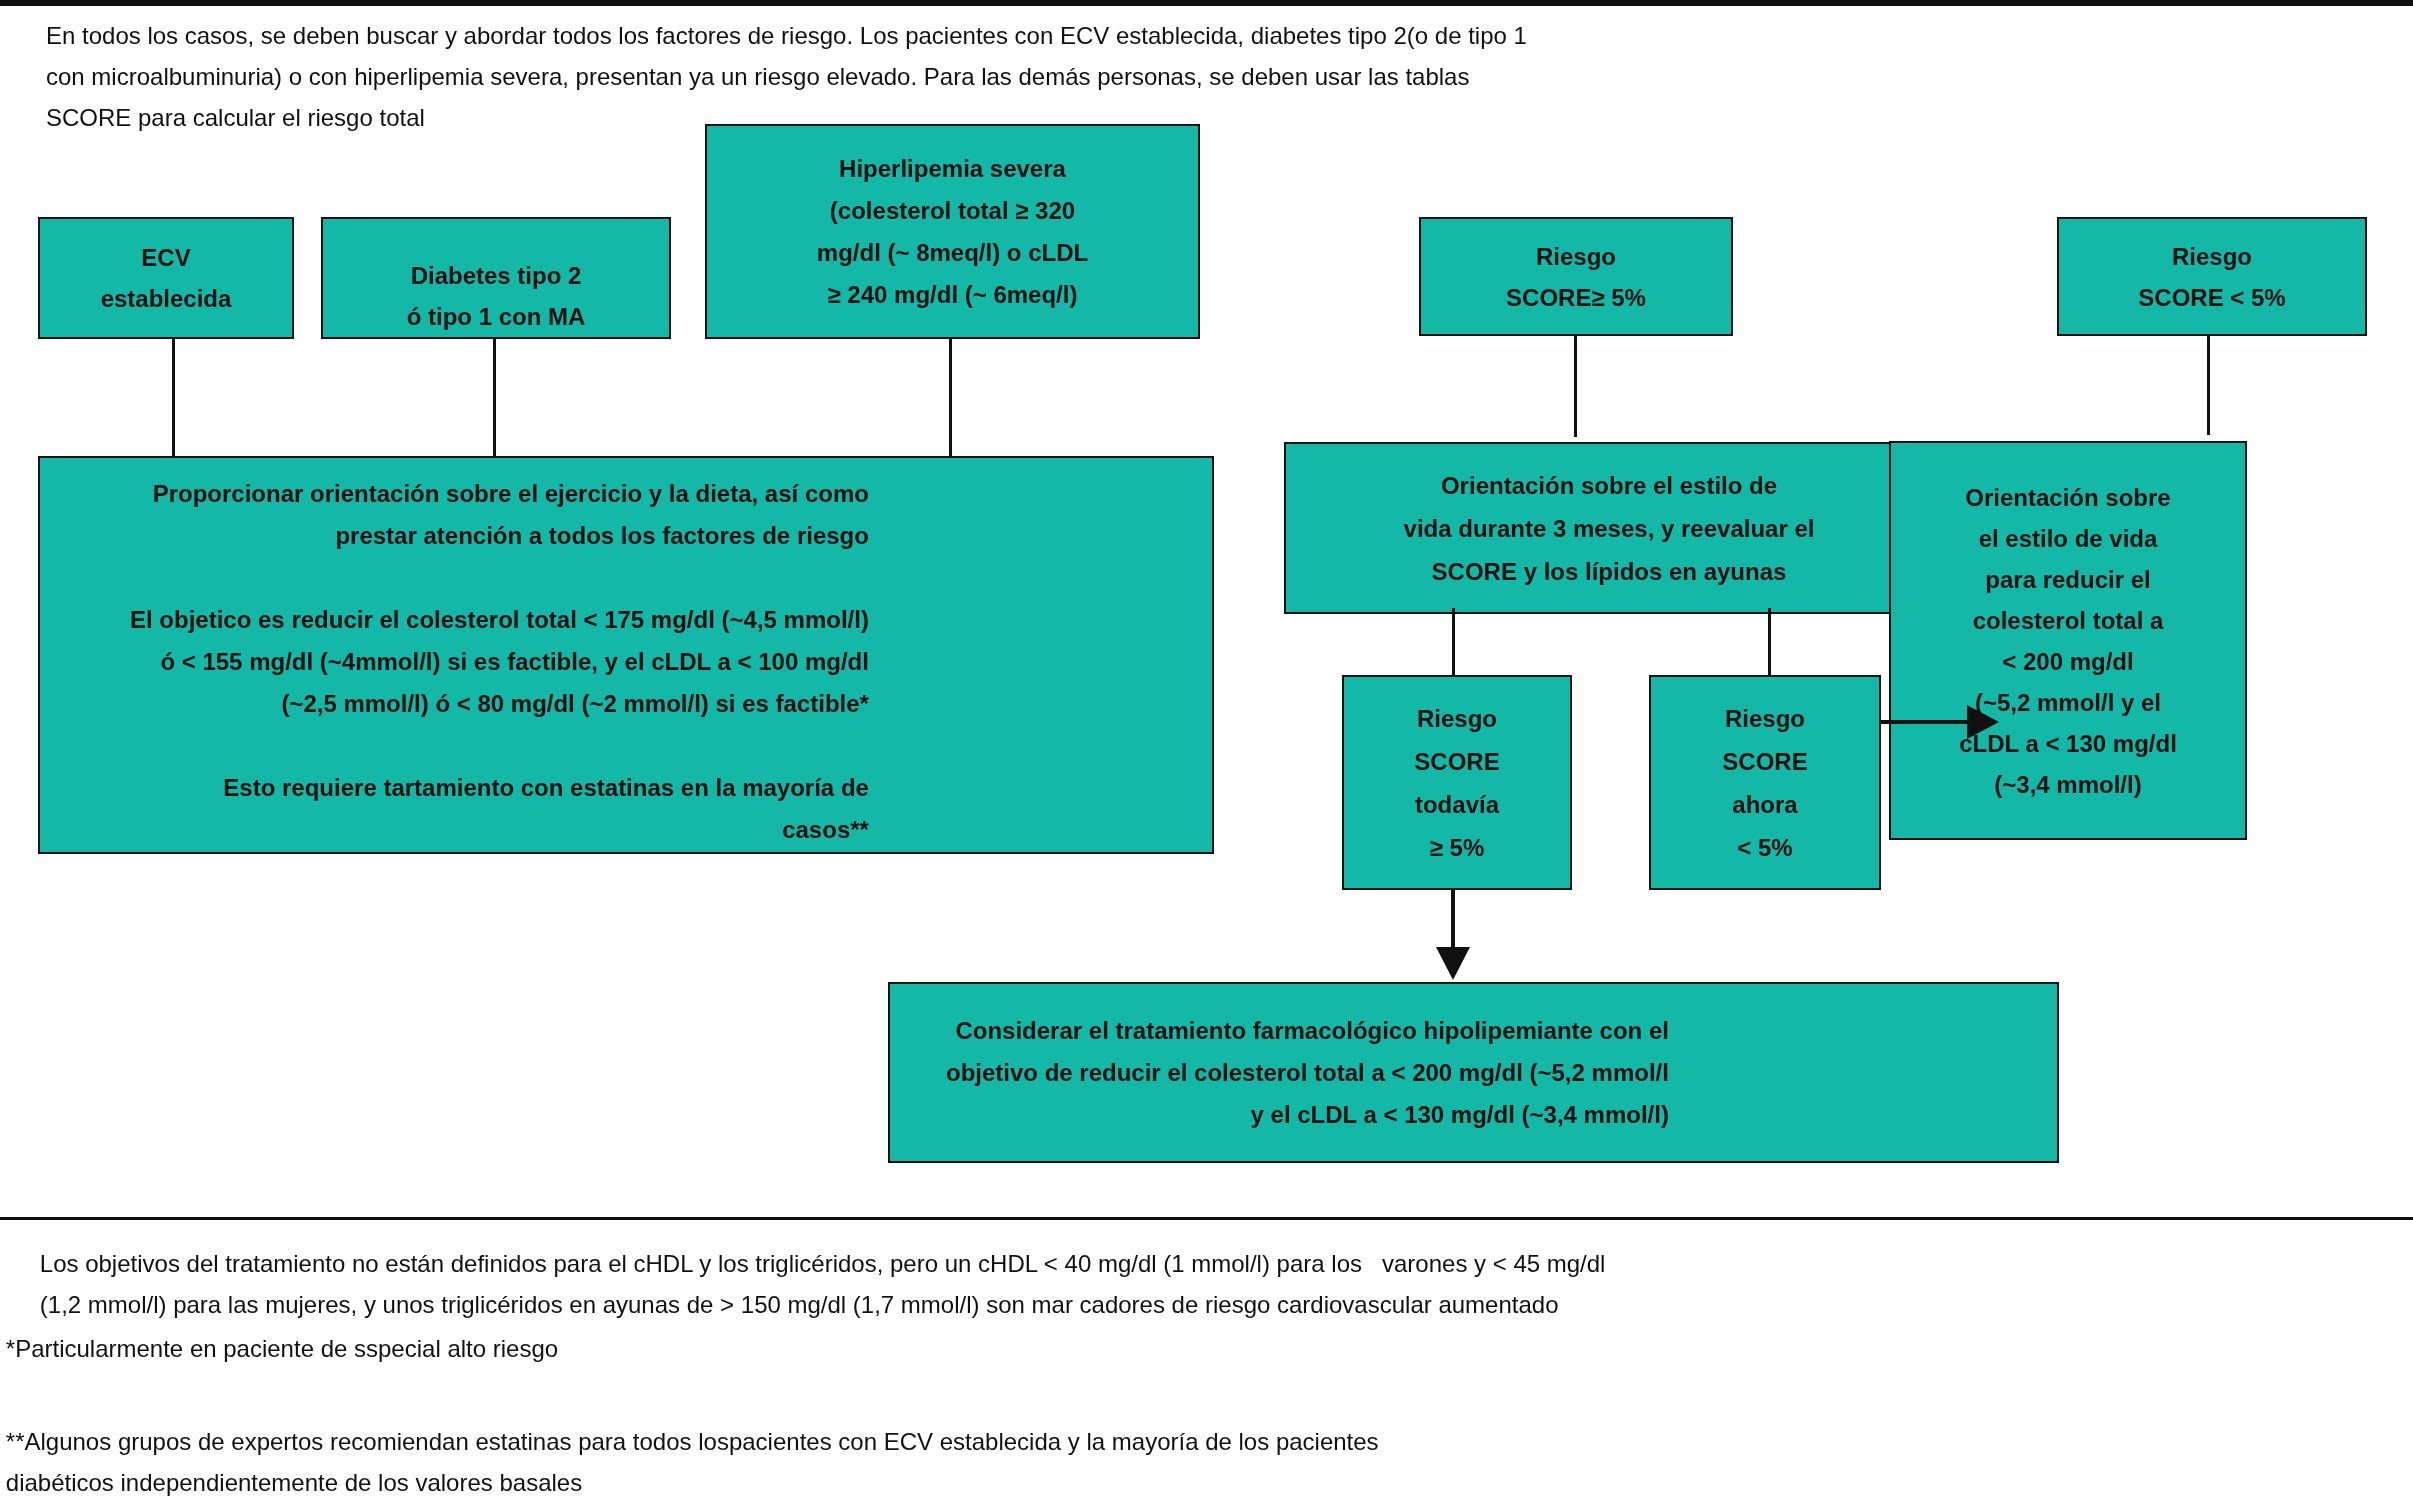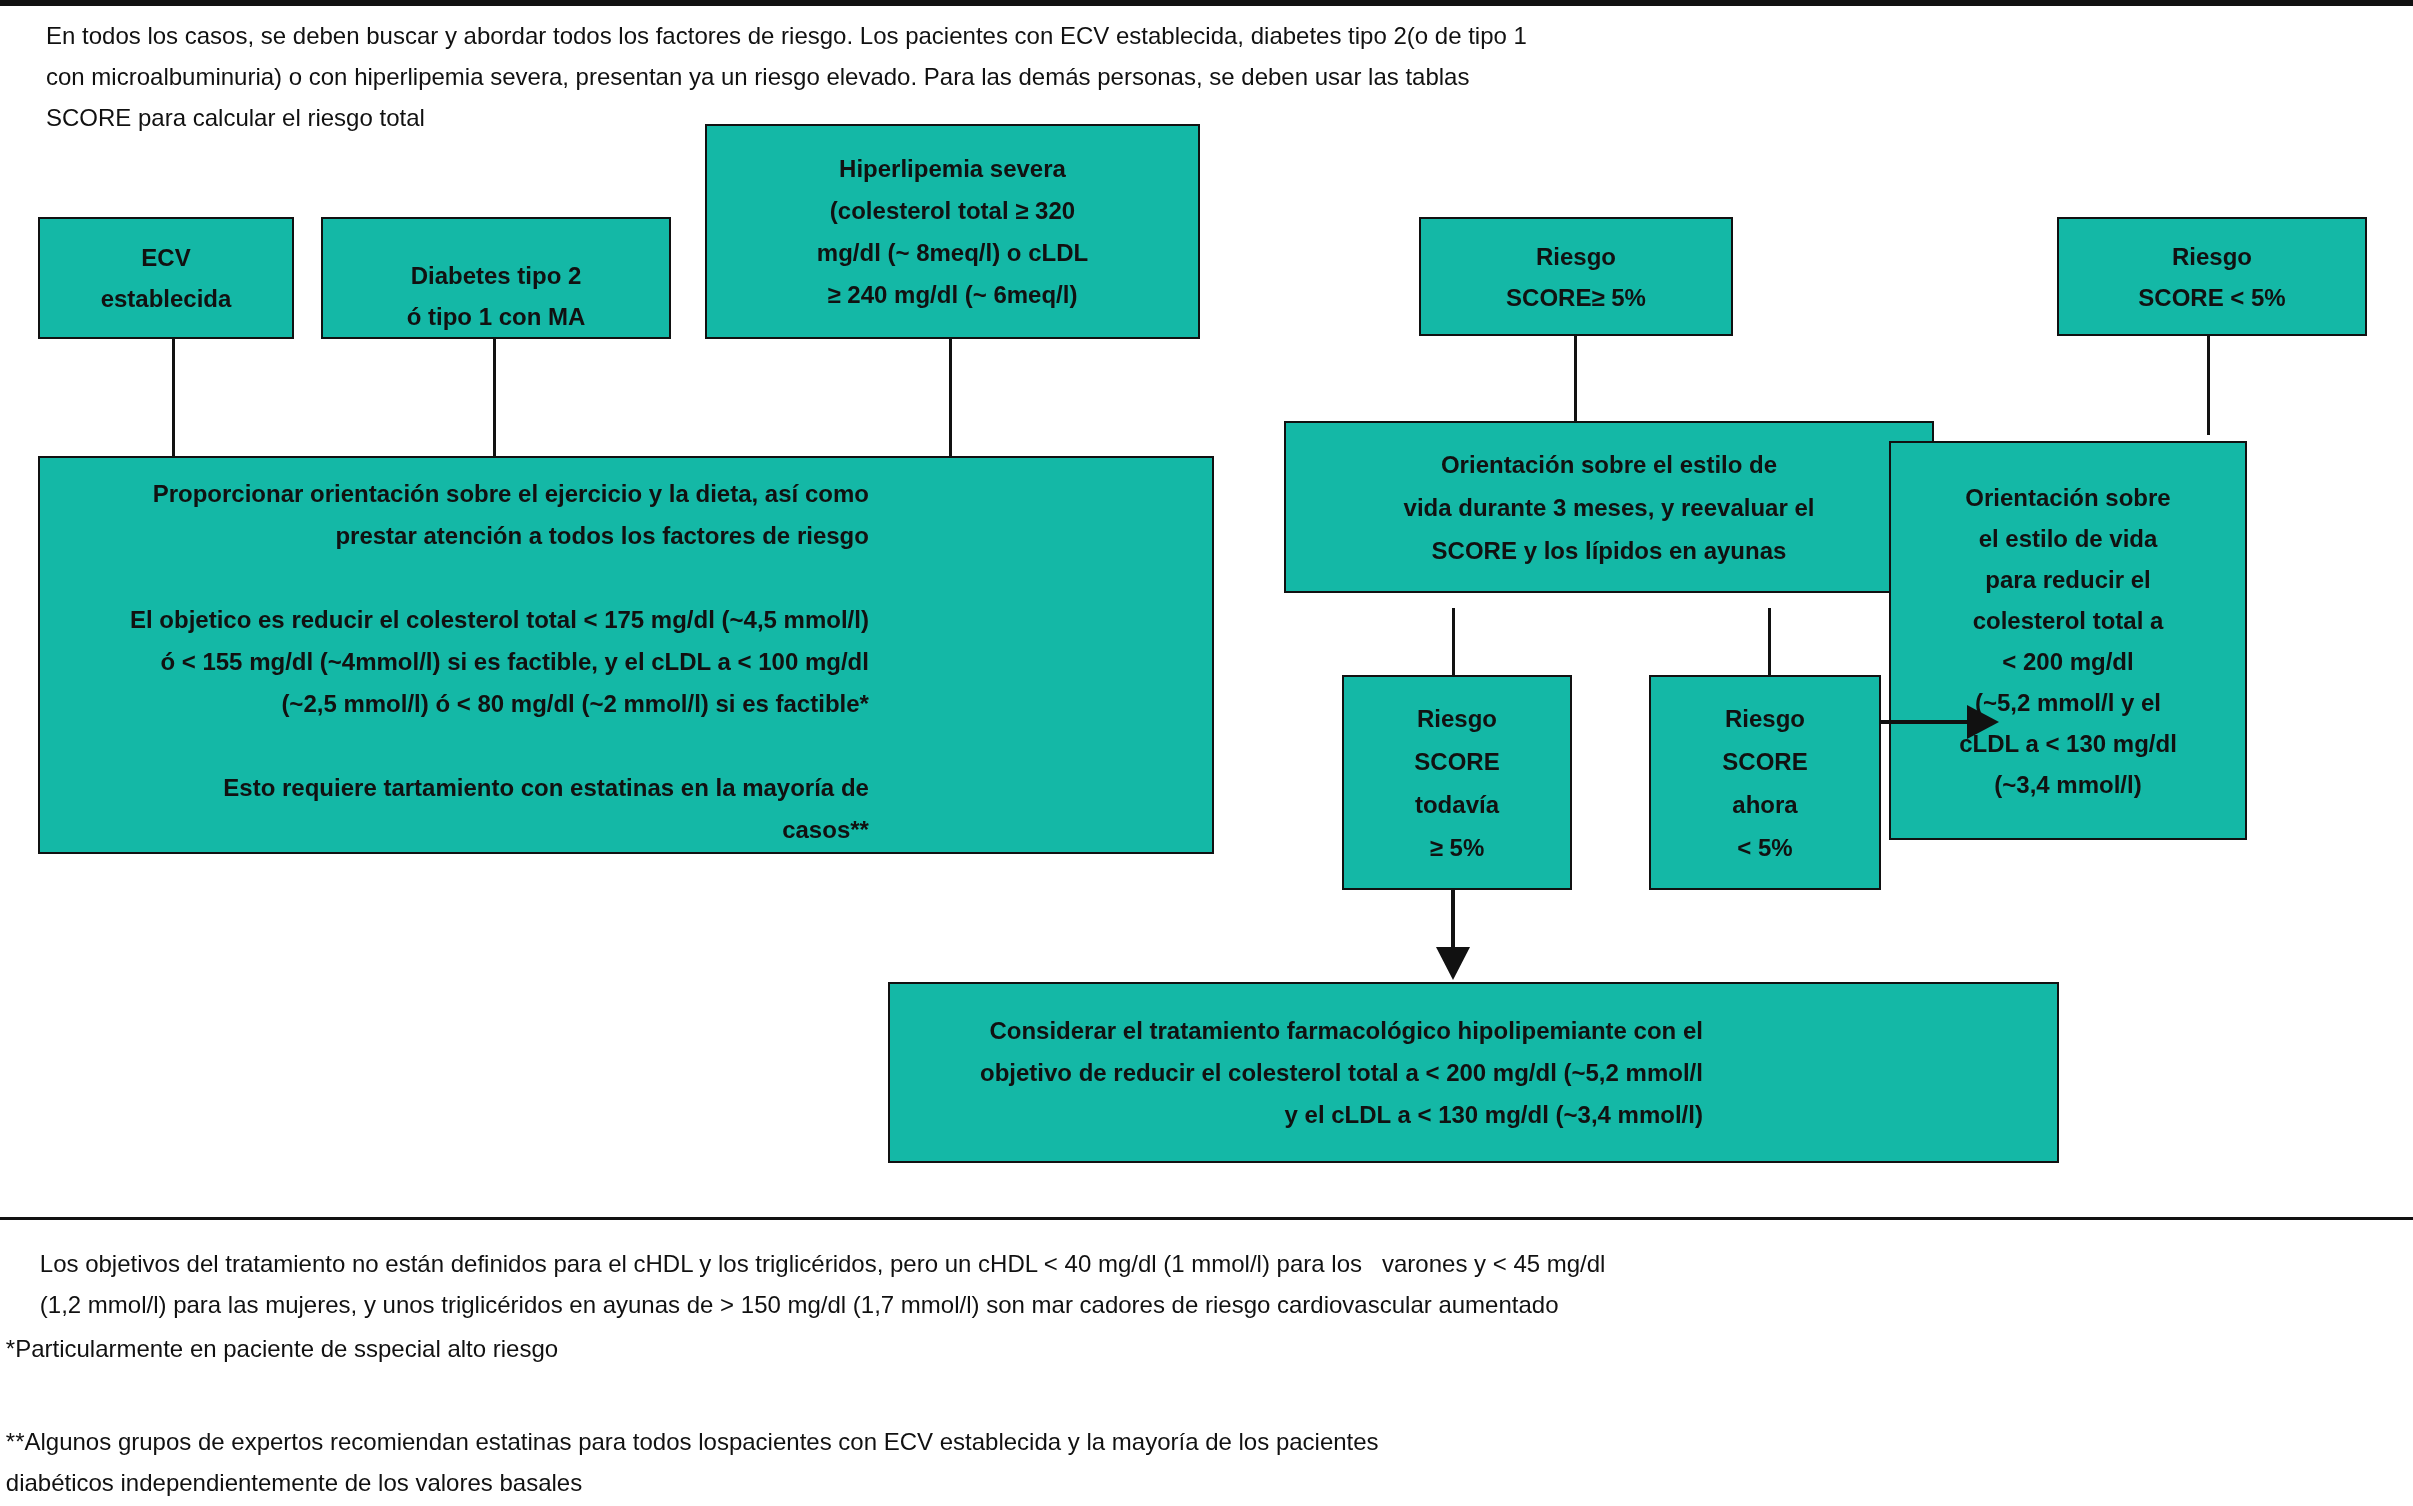--- a/index.html
+++ b/index.html
@@ -91,21 +91,21 @@
   <div class="box leftalign" style="left:38px; top:456px; width:1176px; height:398px; padding:14.5px 22px 0 90px; align-items:flex-start;"><span>Proporcionar orientación sobre el ejercicio y la dieta, así como
 prestar atención a todos los factores de riesgo
 
 El objetico es reducir el colesterol total &lt; 175 mg/dl (~4,5 mmol/l)
 ó &lt; 155 mg/dl (~4mmol/l) si es factible, y el cLDL a &lt; 100 mg/dl
 (~2,5 mmol/l) ó &lt; 80 mg/dl (~2 mmol/l) si es factible*
 
 Esto requiere tartamiento con estatinas en la mayoría de
 casos**</span></div>
 
-  <div class="box" style="left:1284px; top:421px; width:650px; height:172px; line-height:43px;text-align:center;"><span>Orientación sobre el estilo de
+  <div class="box" style="left:1284px; top:442px; width:650px; height:172px; line-height:43px;text-align:center;"><span>Orientación sobre el estilo de
 vida durante 3 meses, y reevaluar el
 SCORE y los lípidos en ayunas</span></div>
 
   <div class="box" style="left:1889px; top:435px; width:358px; height:399px; line-height:41px;margin-top:6px;"><span>Orientación sobre
 el estilo de vida
 para reducir el
 colesterol total a
 &lt; 200 mg/dl
 (~5,2 mmol/l y el
 cLDL a &lt; 130 mg/dl
@@ -123,21 +123,21 @@
 SCORE
 ahora
 &lt; 5%</span></div>
 
   <div class="hline" style="left:1881px; top:720px; width:88px;"></div>
   <div class="arrowhead-right" style="left:1967px; top:705px;"></div>
 
   <div class="vline" style="left:1451px; top:890px; height:59px; width:4.3px;"></div>
   <div class="arrowhead-down" style="left:1436px; top:947px;"></div>
 
-  <div class="box leftalign" style="left:888px; top:982px; width:1171px; height:181px; padding-left:90px;"><span>Considerar el tratamiento farmacológico hipolipemiante con el
+  <div class="box leftalign" style="left:888px; top:982px; width:1171px; height:181px; padding-left:56px;"><span>Considerar el tratamiento farmacológico hipolipemiante con el
 objetivo de reducir el colesterol total a &lt; 200 mg/dl (~5,2 mmol/l
 y el cLDL a &lt; 130 mg/dl (~3,4 mmol/l)</span></div>
 
   <div class="sep" style="top:1217px;"></div>
 
   <div class="txt" style="left:5.8px; top:1243px; line-height:41px; white-space:pre-wrap; width:2390px;margin-left:34px;">Los objetivos del tratamiento no están definidos para el cHDL y los triglicéridos, pero un cHDL &lt; 40 mg/dl (1 mmol/l) para los   varones y &lt; 45 mg/dl
 (1,2 mmol/l) para las mujeres, y unos triglicéridos en ayunas de &gt; 150 mg/dl (1,7 mmol/l) son mar cadores de riesgo cardiovascular aumentado</div>
 
   <div class="txt" style="left:5.8px; top:1328px;">*Particularmente en paciente de sspecial alto riesgo</div>
 

